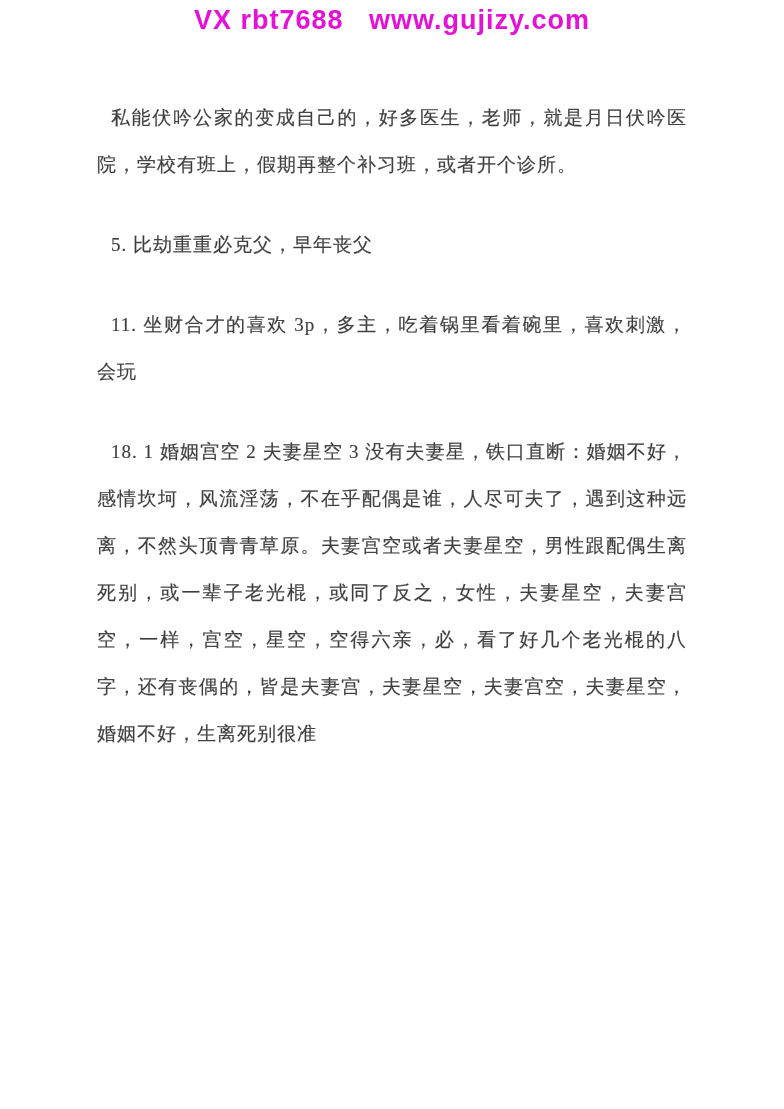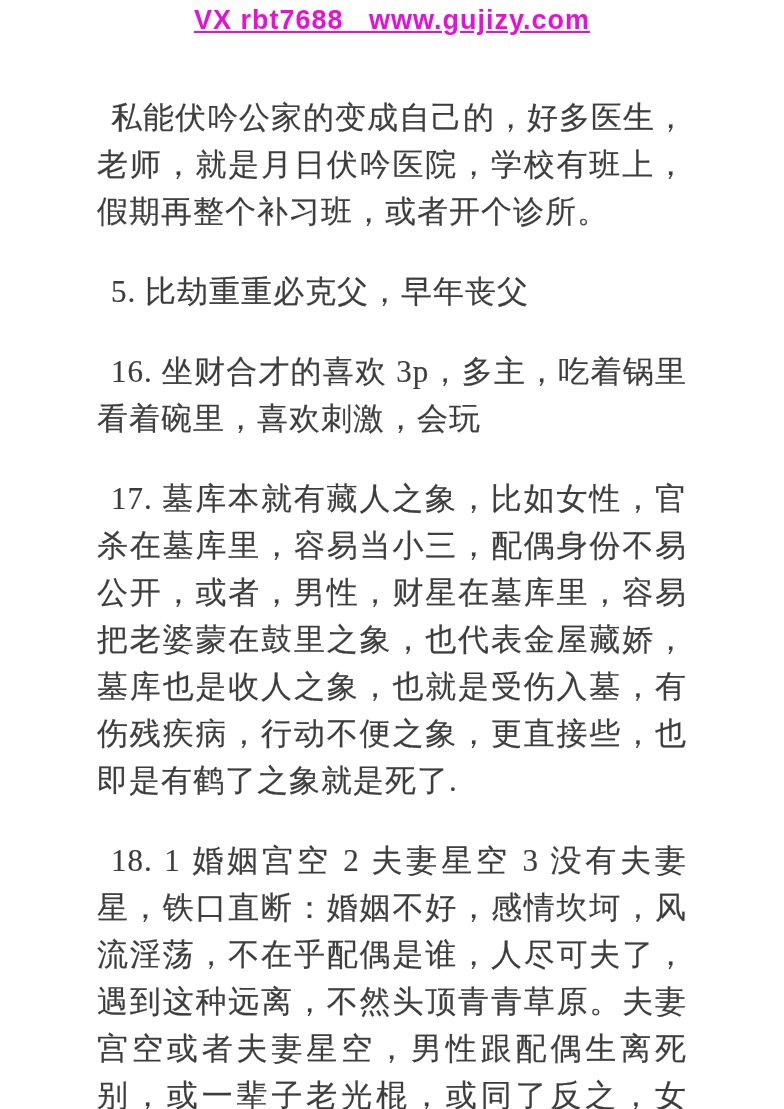--- a/index.html
+++ b/index.html
@@ -24,27 +24,26 @@
     padding-top: 5px;
     text-align: center;
   }
   .header-text {
     font-family: "Liberation Sans", "DejaVu Sans", sans-serif;
     font-weight: 700;
     font-size: 27px;
     letter-spacing: 1px;
     color: var(--accent);
     white-space: pre;
-    text-decoration: underline;
   }
   .content {
     padding: 58px 97px 0 97px;
   }
   .para {
-    font-size: 31px;
+    font-size: 19px;
     line-height: 47px;
     color: var(--ink);
     text-align: justify;
     text-align-last: left;
     text-indent: 14px;
     letter-spacing: 1px;
     margin-bottom: 33px;
     -webkit-text-stroke: 0.2px #555;
   }
 </style>
@@ -53,18 +52,17 @@
 
 <div class="page">
 
   <header class="page-header">
     <span class="header-text">VX rbt7688   www.gujizy.com</span>
   </header>
 
   <main class="content">
     <p class="para">私能伏吟公家的变成自己的，好多医生，老师，就是月日伏吟医院，学校有班上，假期再整个补习班，或者开个诊所。</p>
     <p class="para">5. 比劫重重必克父，早年丧父</p>
-    <p class="para">16. 坐财合才的喜欢 3p，多主，吃着锅里看着碗里，喜欢刺激，会玩</p>
-    <p class="para">17. 墓库本就有藏人之象，比如女性，官杀在墓库里，容易当小三，配偶身份不易公开，或者，男性，财星在墓库里，容易把老婆蒙在鼓里之象，也代表金屋藏娇，墓库也是收人之象，也就是受伤入墓，有伤残疾病，行动不便之象，更直接些，也即是有鹤了之象就是死了.</p>
+    <p class="para">11. 坐财合才的喜欢 3p，多主，吃着锅里看着碗里，喜欢刺激，会玩</p>
     <p class="para">18. 1 婚姻宫空 2 夫妻星空 3 没有夫妻星，铁口直断：婚姻不好，感情坎坷，风流淫荡，不在乎配偶是谁，人尽可夫了，遇到这种远离，不然头顶青青草原。夫妻宫空或者夫妻星空，男性跟配偶生离死别，或一辈子老光棍，或同了反之，女性，夫妻星空，夫妻宫空，一样，宫空，星空，空得六亲，必，看了好几个老光棍的八字，还有丧偶的，皆是夫妻宫，夫妻星空，夫妻宫空，夫妻星空，婚姻不好，生离死别很准</p>
   </main>
 
 </div>
 
 </body></html>

